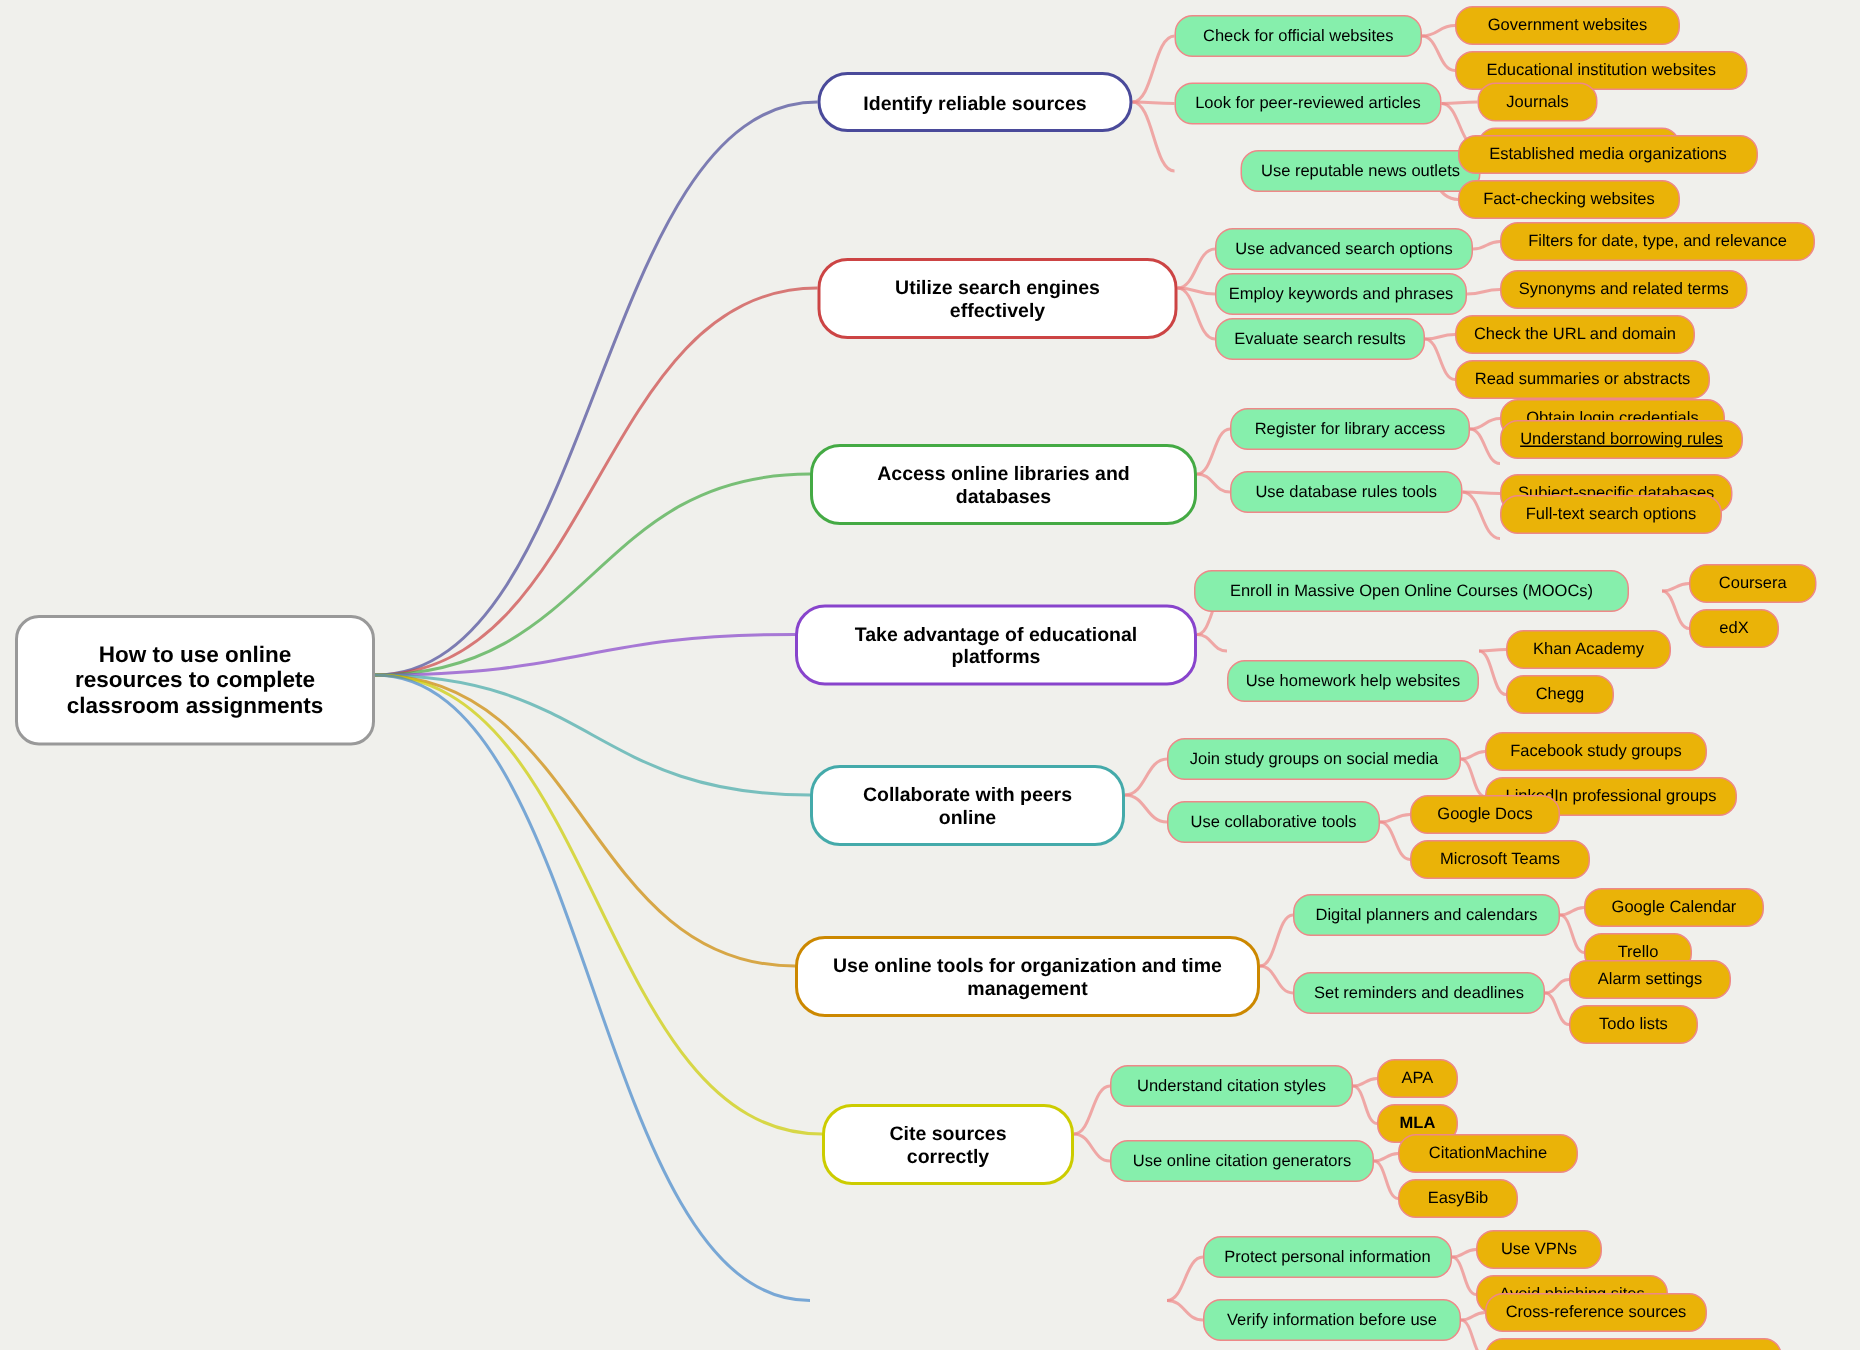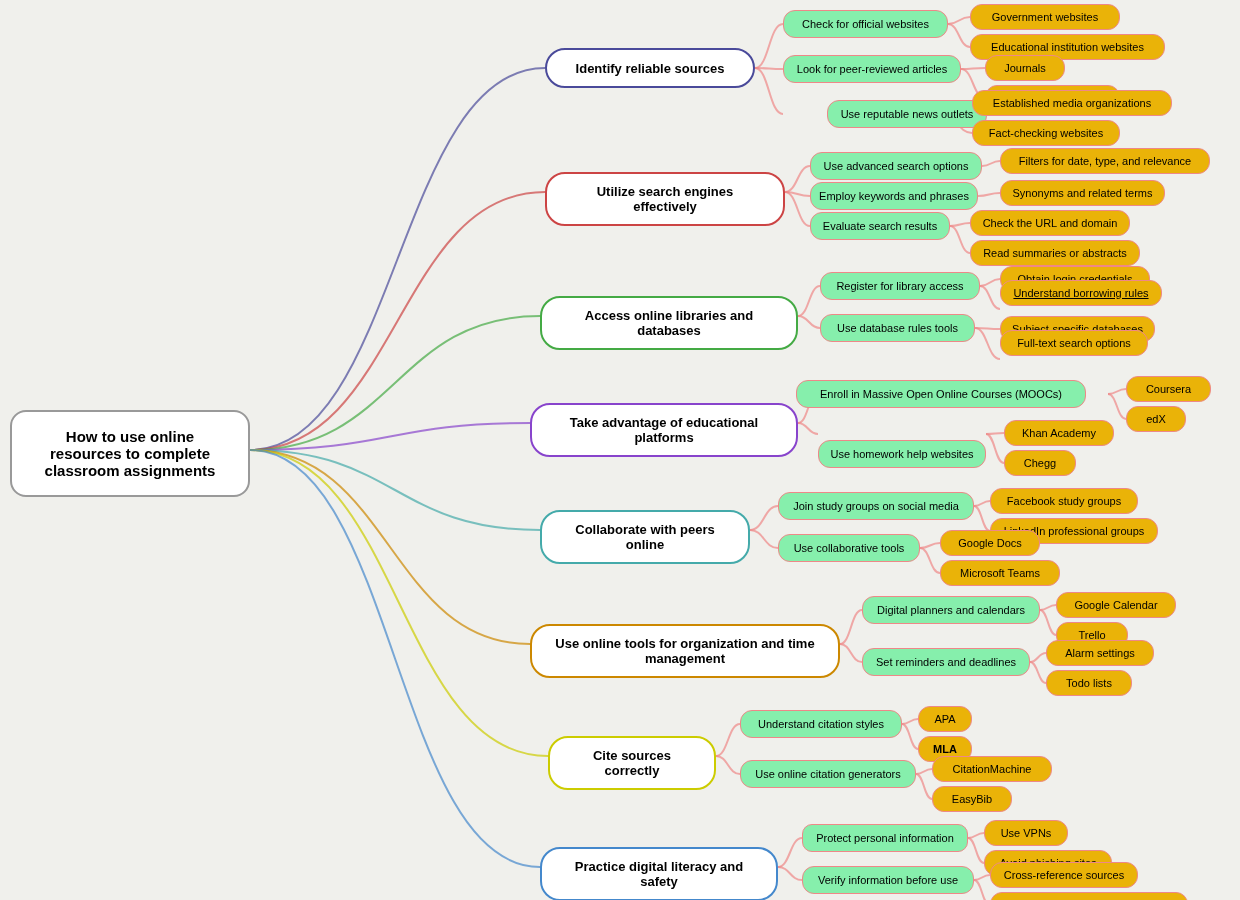--- a/index.html
+++ b/index.html
@@ -186,20 +186,19 @@
     <div class="node node-sub" style="left: 862px; top: 648px; width: 168px; min-height: 28px;">Set reminders and deadlines</div>
     <div class="node node-leaf" style="left: 1046px; top: 640px; width: 108px; min-height: 26px;">Alarm settings</div>
     <div class="node node-leaf" style="left: 1046px; top: 670px; width: 86px; min-height: 26px;">Todo lists</div>
     <div class="node node-main" style="border-color: rgb(204, 204, 0); left: 548px; top: 736px; width: 168px; min-height: 40px;">Cite sources correctly</div>
     <div class="node node-sub" style="left: 740px; top: 710px; width: 162px; min-height: 28px;">Understand citation styles</div>
     <div class="node node-leaf" style="left: 918px; top: 706px; width: 54px; min-height: 26px;">APA</div>
     <div class="node node-leaf" style="left: 918px; top: 736px; width: 54px; min-height: 26px; font-weight: bold;">MLA</div>
     <div class="node node-sub" style="left: 740px; top: 760px; width: 176px; min-height: 28px;">Use online citation generators</div>
     <div class="node node-leaf" style="left: 932px; top: 756px; width: 120px; min-height: 26px;">CitationMachine</div>
     <div class="node node-leaf" style="left: 932px; top: 786px; width: 80px; min-height: 26px;">EasyBib</div>
-    <div class="node node-main" style="border-color: rgb(68, 136, 204); left: 540px; top: 847px; width: 238px; min-height: 40px;">Practice digital literacy and safety</div>
-    <div class="node node-sub" style="left: 802px; top: 824px; width: 166px; min-height: 28px; border-radius: 10px;">Protect personal information</div>
+    <div class="node node-sub" style="left: 802px; top: 824px; width: 166px; min-height: 28px;">Protect personal information</div>
     <div class="node node-leaf" style="left: 984px; top: 820px; width: 84px; min-height: 26px;">Use VPNs</div>
     <div class="node node-leaf" style="left: 984px; top: 850px; width: 128px; min-height: 26px;">Avoid phishing sites</div>
     <div class="node node-sub" style="left: 802px; top: 866px; width: 172px; min-height: 28px;">Verify information before use</div>
     <div class="node node-leaf" style="left: 990px; top: 862px; width: 148px; min-height: 26px;">Cross‑reference sources</div>
     <div class="node node-leaf" style="left: 990px; top: 892px; width: 198px; min-height: 26px;">Check for citations and references</div>
   </div>
 
 </body></html>

